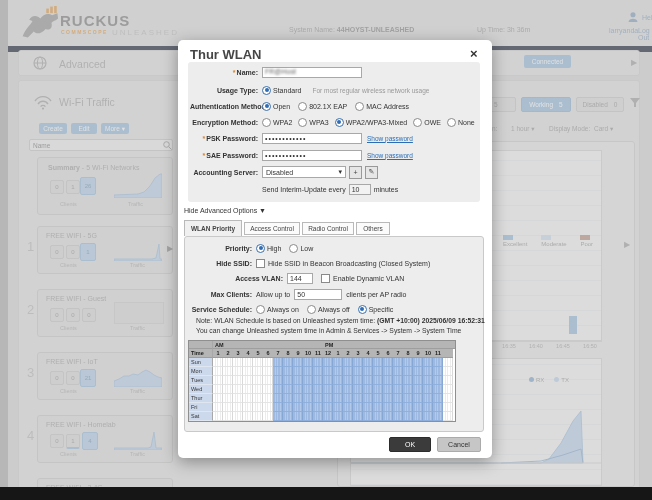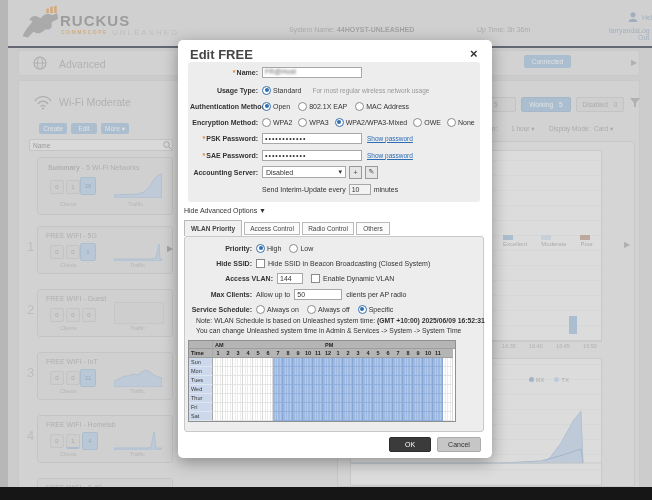--- a/index.html
+++ b/index.html
@@ -2,21 +2,21 @@
 <html><head>
 <meta charset="utf-8">
 <style>
   html,body{margin:0;padding:0;background:#888;}
   #canvas{position:relative;width:652px;height:500px;background:#cdcdcd;overflow:hidden;
     font-family:"Liberation Sans","DejaVu Sans",sans-serif;-webkit-font-smoothing:antialiased;}
   .abs{position:absolute;}
   
   #bg{position:absolute;inset:0;}
   #left-strip{left:0;top:0;width:8px;height:487px;background:#a6a6a6;}
-  #hdr{left:8px;top:0;width:644px;height:46px;background:#d4d4d4;border-bottom:2px solid #0f172a;}
+  #hdr{left:8px;top:0;width:644px;height:46px;background:#d4d4d4;border-bottom:6px solid #0f172a;}
   .hdr-txt{font-size:7px;color:#8f8f8f;}
   .hdr-link{font-size:7px;color:#7d97b5;cursor:pointer;}
   #brand-name{font-size:15px;font-weight:bold;letter-spacing:1px;color:#757575;}
   #brand-sub{font-size:5px;color:#d9913f;letter-spacing:1.5px;font-weight:bold;}
   #brand-prod{font-size:8px;color:#b2b2b2;letter-spacing:2px;}
   .panel{background:#d8d8d8;border:1px solid #c6c6c6;border-radius:3px;}
   .bg-title{font-size:10.5px;color:#9a9a9a;}
   .blue-btn{background:#8fb3d4;color:#f2f2f2;border-radius:2px;font-size:6.5px;
     display:flex;align-items:center;justify-content:center;}
   .pill{border:1px solid #bdbdbd;background:#d2d2d2;color:#8f8f8f;font-size:6.5px;
@@ -143,21 +143,21 @@
       <div class="abs arrow" style="left:612px;top:7px;">▶</div>
     </div>
 
     <div class="abs panel" style="left:18px;top:80px;width:620px;height:407px;">
       <svg class="abs" style="left:13px;top:12px;" width="22" height="17" viewBox="0 0 22 17">
         <path d="M3 8 A 9.5 9.5 0 0 1 19 8" fill="none" stroke="#9a9a9a" stroke-width="1.4"></path>
         <path d="M6 11 A 6 6 0 0 1 16 11" fill="none" stroke="#9a9a9a" stroke-width="1.4"></path>
         <path d="M8.6 13.6 A 3 3 0 0 1 13.4 13.6" fill="none" stroke="#9a9a9a" stroke-width="1.4"></path>
         <circle cx="11" cy="15.6" r="1.1" fill="#9a9a9a"></circle>
       </svg>
-      <div class="abs bg-title" style="left:40px;top:15px;">Wi-Fi Moderate</div>
+      <div class="abs bg-title" style="left:40px;top:15px;">Wi-Fi Traffic</div>
 
       <svg class="abs" style="left:406px;top:11px;" width="72" height="16" viewBox="0 0 72 16">
         <polygon points="0,13 18,12.5 30,11 40,9 48,11.5 60,12.5 72,13 72,16 0,16" fill="#b3c9e0" stroke="#8fb0d0" stroke-width="0.8"></polygon>
       </svg>
       <div class="abs mini-lbl" style="left:406px;top:29px;">Traffic: 667.8</div>
 
       <div class="abs pill" style="left:437px;top:16px;width:58px;height:13px;">
         <span>Total</span>
         <span>5</span>
       </div>
@@ -294,21 +294,21 @@
 
       </div>
     </div>
 
     <div class="abs" id="left-strip"></div>
 
     <div class="abs" style="inset:0;background:rgba(205,205,205,0.45);"></div>
   </div>
 
   <div class="abs" id="modal">
-    <div class="abs" id="modal-title">Edit FREE</div>
+    <div class="abs" id="modal-title">Thur WLAN</div>
     <div class="abs" id="modal-close">×</div>
 
     <div class="abs mpanel" style="top:22px;height:140px;"></div>
 
     <div class="mrow" style="left:12px;top:26px;">
       <div class="mlabel"><span class="req">*</span><span>Name:</span></div>
       <div class="mval">
           <div class="tinput" style="width:100px;"><span class="blurry">FR@Host</span></div>
         </div>
     </div>
@@ -431,21 +431,21 @@
     <div class="mrow" style="left:6px;top:217px;">
       <div class="mlabel">Hide SSID:</div>
       <div class="mval">
         <span class="opt">
             <span class="cbox"></span>
             <span>Hide SSID in Beacon Broadcasting (Closed System)</span>
           </span>
       </div>
     </div>
 
-    <div class="mrow" style="left:3px;top:232px;padding-left:24px;">
+    <div class="mrow" style="left:13px;top:232px;padding-left:24px;">
       <div class="mlabel">Access VLAN:</div>
       <div class="mval">
         <input class="tinput" style="width: 26px;" value="144">
         <span class="opt" style="margin-left:8px;">
             <span class="cbox"></span>
             <span>Enable Dynamic VLAN</span>
           </span>
       </div>
     </div>
 

